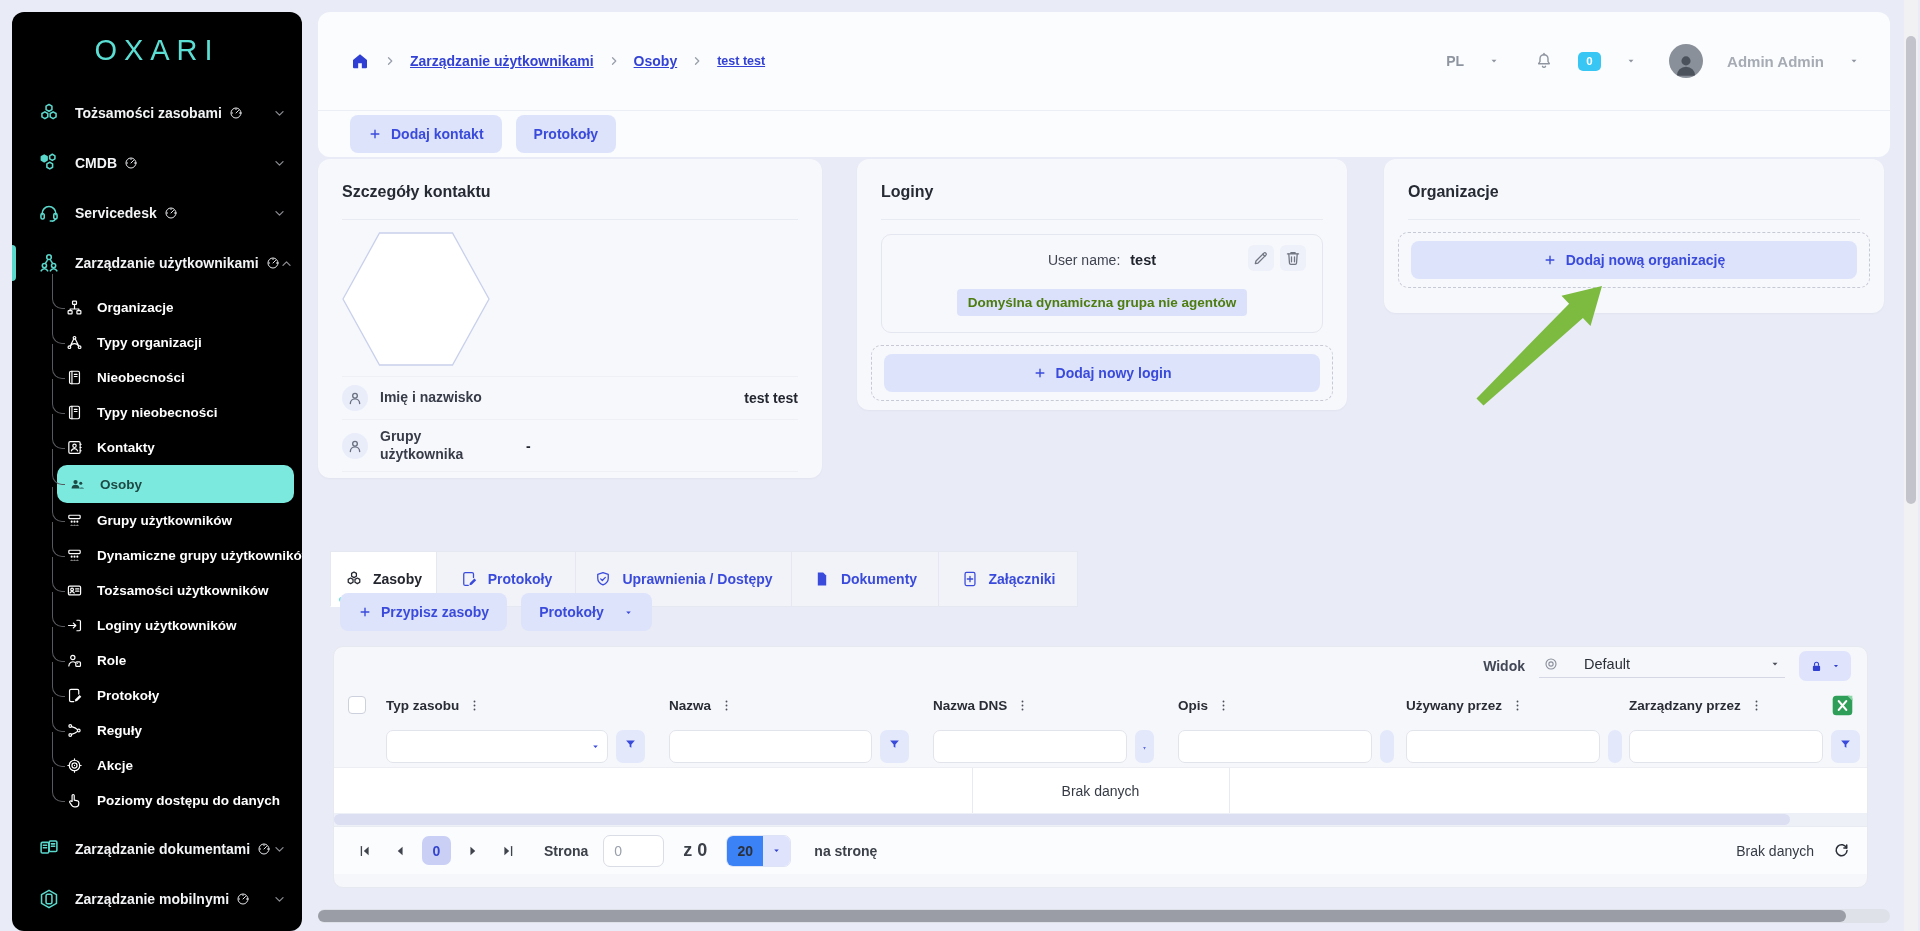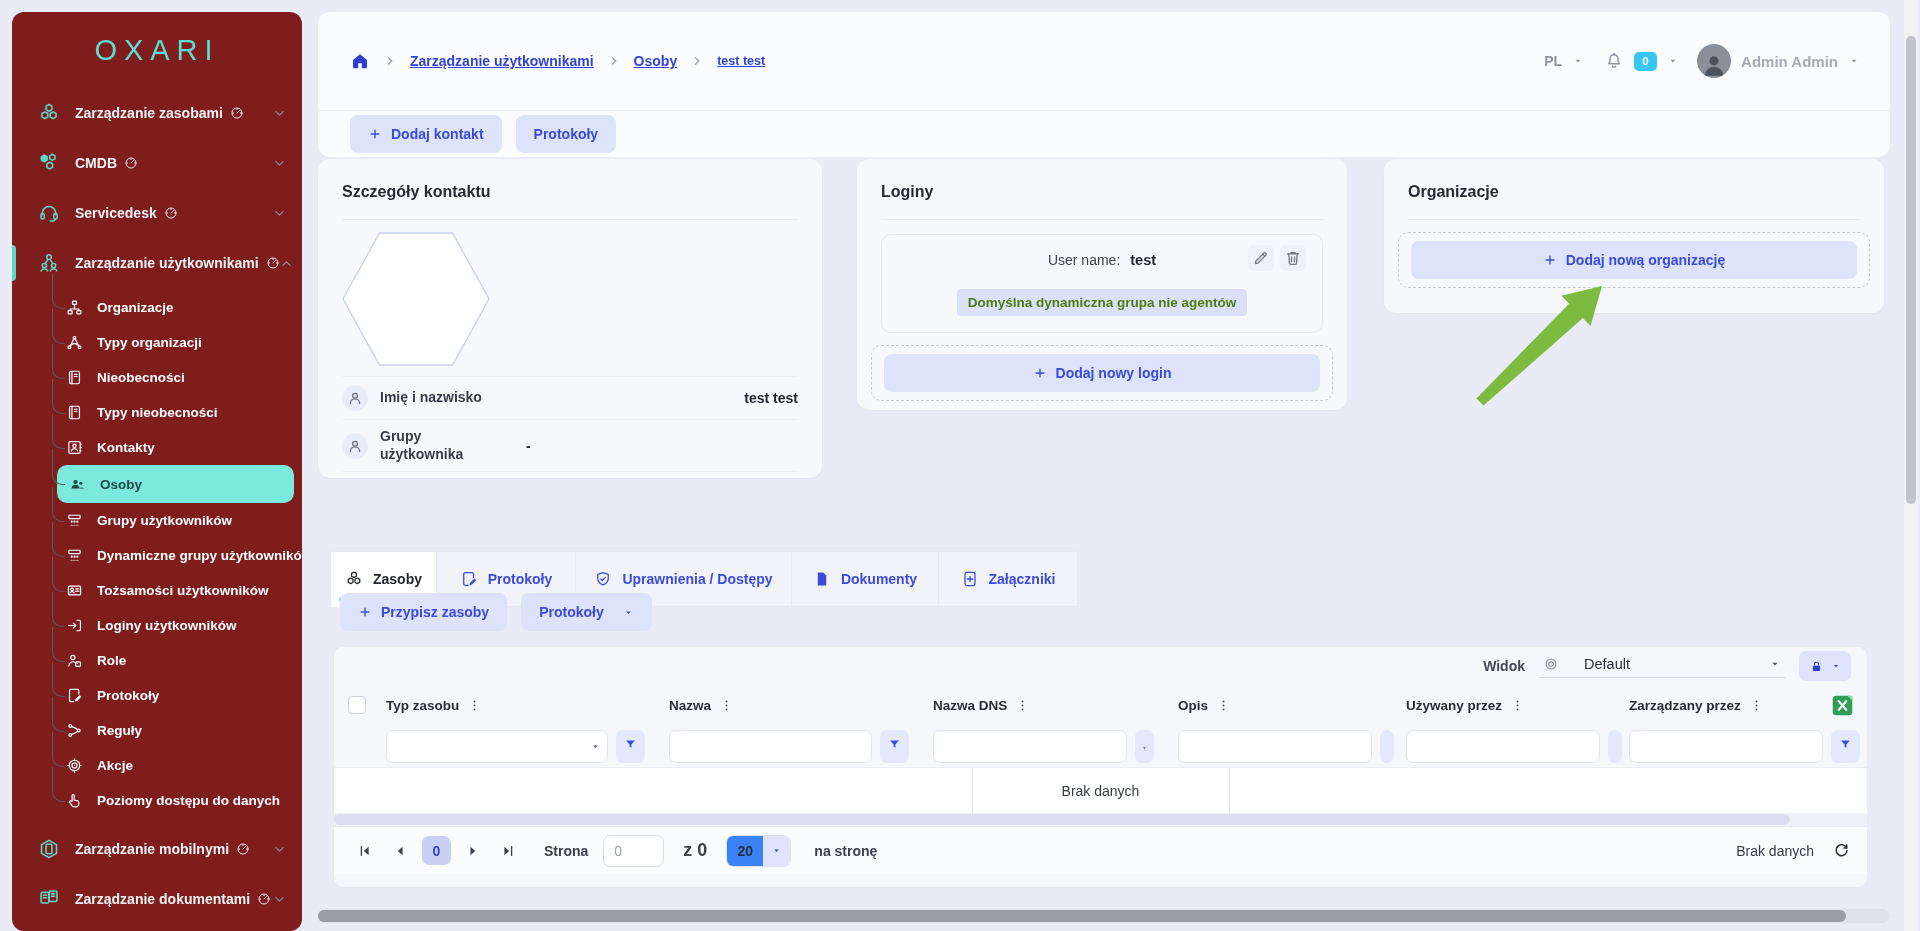--- a/index.html
+++ b/index.html
@@ -2,21 +2,21 @@
 <html><head>
 <meta charset="utf-8">
 <style>
   * { margin:0; padding:0; box-sizing:border-box; }
   html,body { width:1920px; height:931px; }
   body { font-family:"Liberation Sans","DejaVu Sans",sans-serif; background:#e9ebf6; overflow:hidden; position:relative; }
   .ic { display:inline-flex; align-items:center; justify-content:center; flex:0 0 auto; }
   .ic svg { width:100%; height:100%; display:block; }
 
   
-  .sidebar { position:absolute; left:12px; top:12px; width:290px; height:919px; background:#7f1d1d; border-radius:12px; overflow:hidden; z-index:5; }
+  .sidebar { position:absolute; left:12px; top:12px; width:290px; height:919px; background:#000000; border-radius:12px; overflow:hidden; z-index:5; }
   .logo { height:76px; display:flex; align-items:center; justify-content:center; color:#5bdfd4; font-size:29px; letter-spacing:7px; font-weight:400; }
   .nav-item { position:relative; height:50px; display:flex; align-items:center; padding:0 16px 0 26px; cursor:pointer; }
   .nav-ic { width:22px; height:22px; color:#5ad8cc; margin-right:15px; }
   .nav-label { color:#f3f4f6; font-size:14px; font-weight:700; white-space:nowrap; }
   .gauge { width:14px; height:14px; color:#e8e9ec; margin-left:7px; }
   .chev { width:13px; height:13px; color:#8a8b90; margin-left:auto; }
   .active-bar { position:absolute; left:0; top:7px; width:4px; height:36px; background:#5ad8cc; border-radius:0 4px 4px 0; }
   .subtree { position:relative; padding:2px 0 6px; }
   .sub-item { position:relative; height:35px; display:flex; align-items:center; padding-left:54px; cursor:pointer; }
   .sub-item::before { content:''; position:absolute; left:40px; top:-16px; width:12px; height:calc(50% + 16px); border-left:1px solid #58595e; border-bottom:1px solid #58595e; border-bottom-left-radius:10px; }
@@ -29,21 +29,21 @@
   
   .main { position:absolute; left:318px; top:0; width:1572px; height:931px; }
 
   .crumbcard { position:absolute; left:0; top:12px; width:1572px; height:145px; background:#fbfcfe; border-radius:12px; }
   .crumbrow { height:99px; display:flex; align-items:center; padding:0 30px 0 32px; border-bottom:1px solid #eceef5; }
   .crumbs { display:flex; align-items:center; gap:14px; }
   .crumb { color:#3342d4; font-size:14px; font-weight:700; text-decoration:underline; cursor:pointer; }
   .crumb.small { font-size:12.5px; }
   .crumb-sep { width:12px; height:12px; color:#9aa0ab; }
   .home-ic { width:20px; height:20px; color:#2f3fd3; cursor:pointer; }
-  .topbar-right { margin-left:auto; display:flex; align-items:center; gap:10px;justify-content:flex-end; }
+  .topbar-right { margin-left:auto; display:flex; align-items:center; gap:24px;justify-content:flex-end; }
   .lang { color:#8f95a0; font-size:14px; font-weight:600; }
   .caret { width:12px; height:12px; color:#8f95a0; }
   .bell { width:20px; height:20px; color:#8f95a0; margin-left:10px; }
   .notif-badge { background:#38c6f4; color:#fff; font-size:11.5px; font-weight:700; min-width:23px; height:19px; border-radius:5px; display:flex; align-items:center; justify-content:center; padding:0 6px; }
   .avatar { width:34px; height:34px; border-radius:50%; background:#8a9099; display:flex; align-items:flex-end; justify-content:center; overflow:hidden; margin-left:8px; }
   .avatar .ic { width:26px; height:26px; color:#4c525c; }
   .username { color:#a6abb4; font-size:15px; font-weight:600; }
   .btnrow { display:flex; align-items:center; gap:14px; padding:0 0 0 32px; height:45px; margin-top:0; align-items:center; }
   .btn { background:#dde3fb; color:#3a4bdb; border:none; border-radius:8px; height:38px; padding:0 18px; font-size:14px; font-weight:600; display:inline-flex; align-items:center; gap:9px; cursor:pointer; font-family:inherit; }
   .btn .plus { width:14px; height:14px; color:#3a4bdb; }
@@ -143,21 +143,21 @@
   <nav id="nav">
       <div class="nav-item">
 
       <span class="ic nav-ic">
           <svg viewBox="0 0 24 24" fill="none" stroke="currentColor" stroke-width="1.7" stroke-linecap="round" stroke-linejoin="round">
             <polygon points="15.20,4.55 15.20,8.25 12.00,10.10 8.80,8.25 8.80,4.55 12.00,2.70"></polygon>
             <polygon points="10.70,12.55 10.70,16.25 7.50,18.10 4.30,16.25 4.30,12.55 7.50,10.70"></polygon>
             <polygon points="19.70,12.55 19.70,16.25 16.50,18.10 13.30,16.25 13.30,12.55 16.50,10.70"></polygon>
           </svg>
         </span>
-      <span class="nav-label">Zarządzanie zasobami</span>
+      <span class="nav-label">Tożsamości zasobami</span>
       <span class="ic gauge">
           <svg viewBox="0 0 24 24" fill="none" stroke="currentColor" stroke-width="1.7" stroke-linecap="round" stroke-linejoin="round">
             <circle cx="12" cy="12" r="8.6"></circle>
             <path d="M12 12l4.4-4.4"></path>
             <path d="M12 4.8v1.4M19.2 12h-1.4M4.8 12h1.4"></path>
           </svg>
         </span>
       <span class="ic chev">
           <svg viewBox="0 0 24 24" fill="none" stroke="currentColor" stroke-width="1.7" stroke-linecap="round" stroke-linejoin="round">
             <path d="M5.5 8.5l6.5 6.5 6.5-6.5" stroke-width="2.4"></path>
@@ -400,49 +400,49 @@
               <path d="M8.6 13.4V5a1.5 1.5 0 0 1 3 0v6.4l4.9 1.2c.9.2 1.5 1 1.5 1.9v2.1a4.4 4.4 0 0 1-4.4 4.4H12a4.6 4.6 0 0 1-3.9-2.1l-2.8-4.2a1.4 1.4 0 0 1 2.1-1.8z"></path>
             </svg>
           </span>
               <span class="sub-label">Poziomy dostępu do danych</span>
             </div>
       </div>
       <div class="nav-item">
 
       <span class="ic nav-ic">
           <svg viewBox="0 0 24 24" fill="none" stroke="currentColor" stroke-width="1.7" stroke-linecap="round" stroke-linejoin="round">
-            <polygon points="20.14,7.30 20.14,16.70 12.00,21.40 3.86,16.70 3.86,7.30 12.00,2.60"></polygon>
-            <rect x="8.8" y="6.8" width="6.4" height="10.4" rx="1.6"></rect>
-          </svg>
-        </span>
-      <span class="nav-label">Zarządzanie mobilnymi</span>
-      <span class="ic gauge">
-          <svg viewBox="0 0 24 24" fill="none" stroke="currentColor" stroke-width="1.7" stroke-linecap="round" stroke-linejoin="round">
-            <circle cx="12" cy="12" r="8.6"></circle>
-            <path d="M12 12l4.4-4.4"></path>
-            <path d="M12 4.8v1.4M19.2 12h-1.4M4.8 12h1.4"></path>
-          </svg>
-        </span>
-      <span class="ic chev">
-          <svg viewBox="0 0 24 24" fill="none" stroke="currentColor" stroke-width="1.7" stroke-linecap="round" stroke-linejoin="round">
-            <path d="M5.5 8.5l6.5 6.5 6.5-6.5" stroke-width="2.4"></path>
-          </svg>
-        </span>
-    </div>
-      <div class="nav-item">
-
-      <span class="ic nav-ic">
-          <svg viewBox="0 0 24 24" fill="none" stroke="currentColor" stroke-width="1.7" stroke-linecap="round" stroke-linejoin="round">
             <rect x="3.4" y="4.8" width="8.4" height="11.6" rx="1.4"></rect>
             <path d="M5.8 8h3.6M5.8 10.6h3.6"></path>
             <rect x="12.2" y="3.2" width="8.4" height="11.6" rx="1.4"></rect>
             <path d="M14.6 6.4h3.6M14.6 9h3.6"></path>
           </svg>
         </span>
       <span class="nav-label">Zarządzanie dokumentami</span>
+      <span class="ic gauge">
+          <svg viewBox="0 0 24 24" fill="none" stroke="currentColor" stroke-width="1.7" stroke-linecap="round" stroke-linejoin="round">
+            <circle cx="12" cy="12" r="8.6"></circle>
+            <path d="M12 12l4.4-4.4"></path>
+            <path d="M12 4.8v1.4M19.2 12h-1.4M4.8 12h1.4"></path>
+          </svg>
+        </span>
+      <span class="ic chev">
+          <svg viewBox="0 0 24 24" fill="none" stroke="currentColor" stroke-width="1.7" stroke-linecap="round" stroke-linejoin="round">
+            <path d="M5.5 8.5l6.5 6.5 6.5-6.5" stroke-width="2.4"></path>
+          </svg>
+        </span>
+    </div>
+      <div class="nav-item">
+
+      <span class="ic nav-ic">
+          <svg viewBox="0 0 24 24" fill="none" stroke="currentColor" stroke-width="1.7" stroke-linecap="round" stroke-linejoin="round">
+            <polygon points="20.14,7.30 20.14,16.70 12.00,21.40 3.86,16.70 3.86,7.30 12.00,2.60"></polygon>
+            <rect x="8.8" y="6.8" width="6.4" height="10.4" rx="1.6"></rect>
+          </svg>
+        </span>
+      <span class="nav-label">Zarządzanie mobilnymi</span>
       <span class="ic gauge">
           <svg viewBox="0 0 24 24" fill="none" stroke="currentColor" stroke-width="1.7" stroke-linecap="round" stroke-linejoin="round">
             <circle cx="12" cy="12" r="8.6"></circle>
             <path d="M12 12l4.4-4.4"></path>
             <path d="M12 4.8v1.4M19.2 12h-1.4M4.8 12h1.4"></path>
           </svg>
         </span>
       <span class="ic chev">
           <svg viewBox="0 0 24 24" fill="none" stroke="currentColor" stroke-width="1.7" stroke-linecap="round" stroke-linejoin="round">
             <path d="M5.5 8.5l6.5 6.5 6.5-6.5" stroke-width="2.4"></path>

